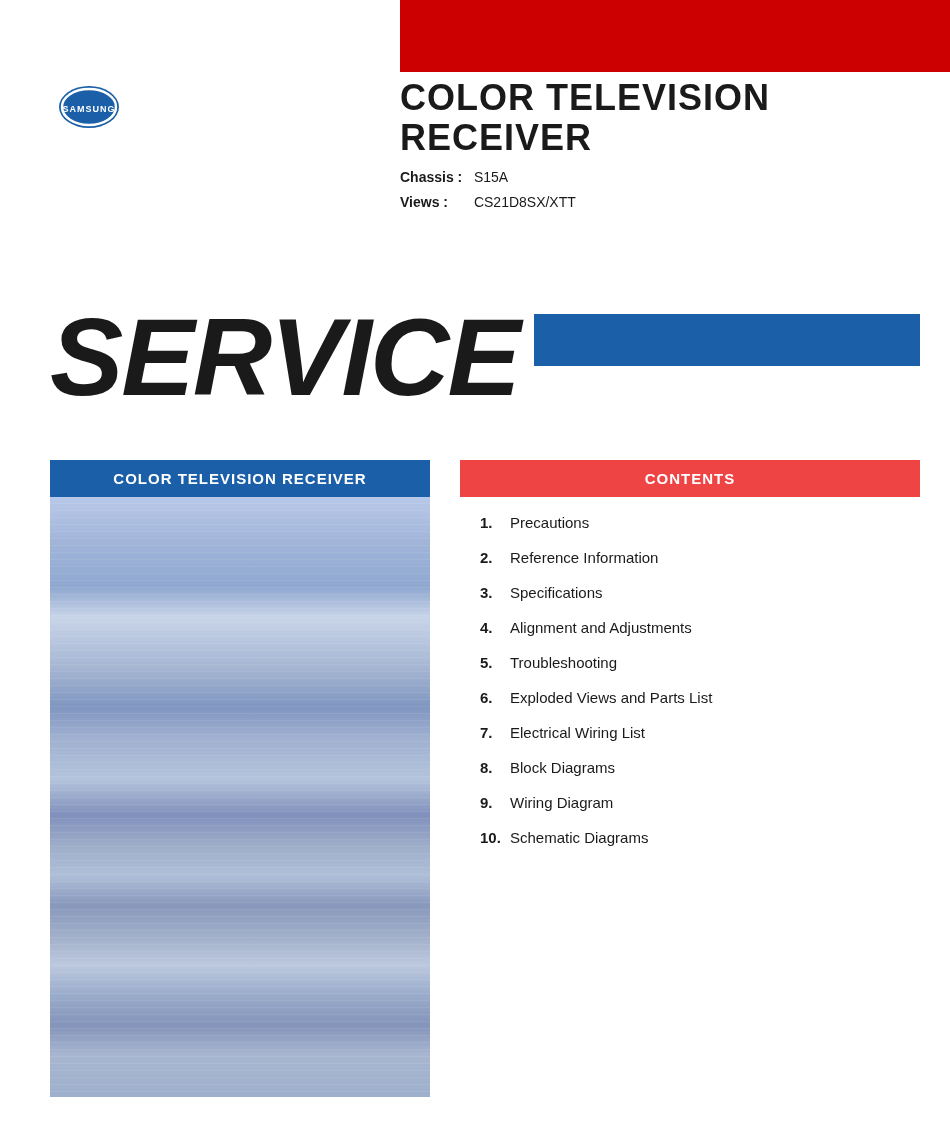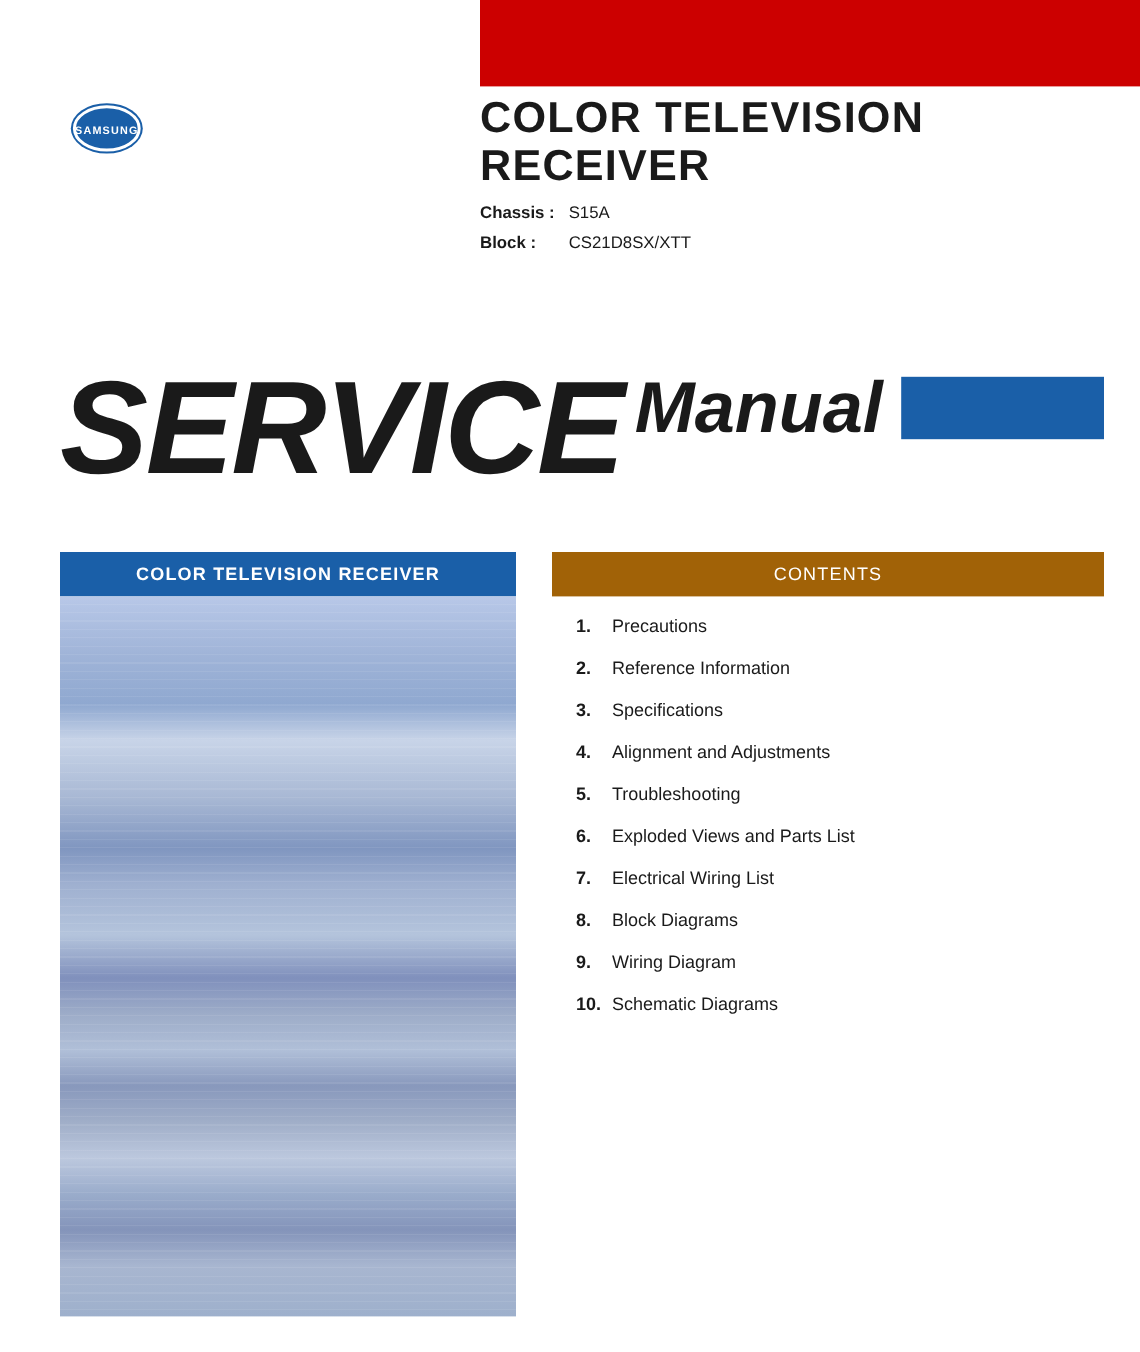--- a/index.html
+++ b/index.html
@@ -173,23 +173,23 @@
     }
 
     
     .right-panel {
       flex: 1;
       display: flex;
       flex-direction: column;
     }
 
     .contents-header {
-      background: #a16207;
+      background: #ef4444;
       color: #ffffff;
-      font-weight: 400;
+      font-weight: 700;
       font-size: 15px;
       letter-spacing: 1px;
       padding: 10px 16px;
       text-align: center;
     }
 
     .contents-list {
       flex: 1;
       padding: 8px 20px;
     }
@@ -230,29 +230,28 @@
 </div>
 
 <div class="header-title-area">
   <div class="main-title">COLOR TELEVISION RECEIVER</div>
   <div class="subtitle-info">
     <div>
       <span class="label">Chassis :</span>
       <span>S15A</span>
     </div>
     <div>
-      <span class="label">Block   :</span>
+      <span class="label">Views   :</span>
       <span>CS21D8SX/XTT</span>
     </div>
   </div>
 </div>
 
 <div class="service-manual-area">
   <span class="service-text">SERVICE</span>
-  <span class="manual-text">Manual</span>
   <div class="blue-bar-right"></div>
 </div>
 
 <div class="bottom-content">
 
   <div class="left-panel">
     <div class="left-panel-header">COLOR TELEVISION RECEIVER</div>
     <div class="tv-image-placeholder"></div>
   </div>
 

